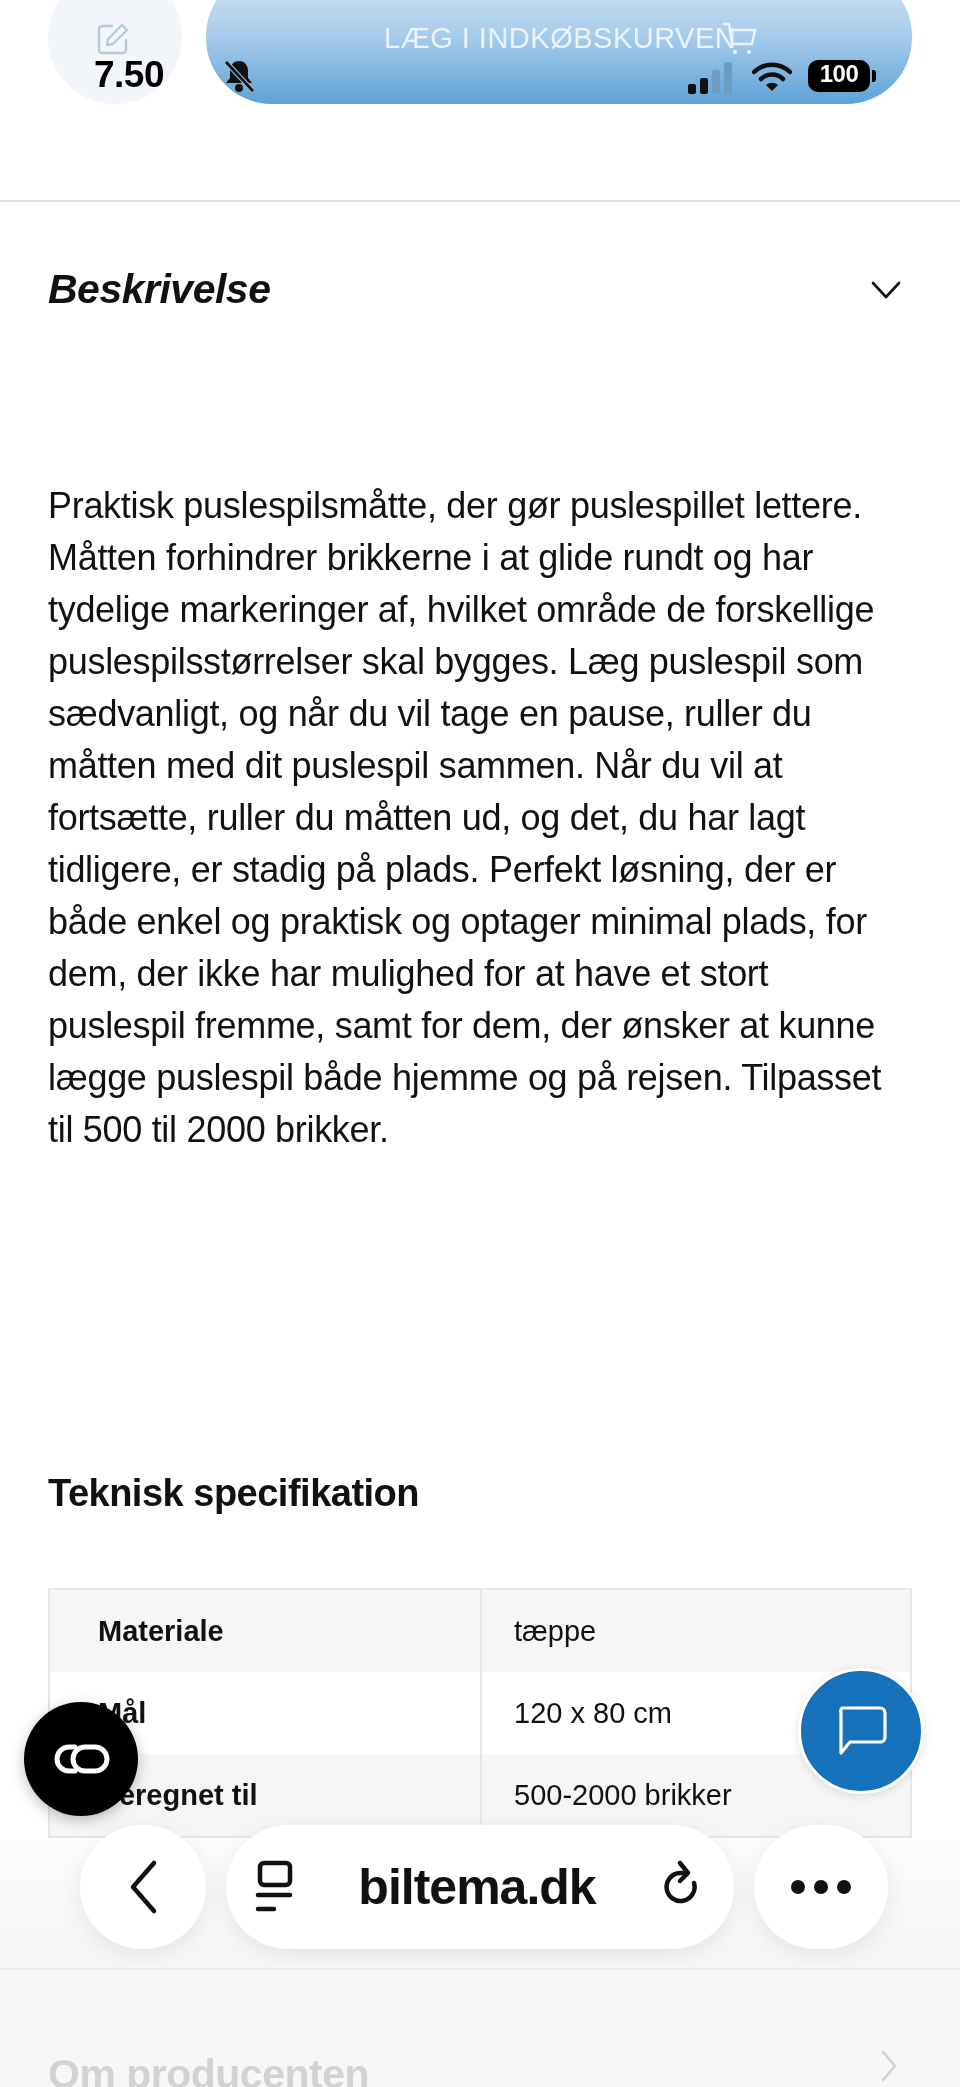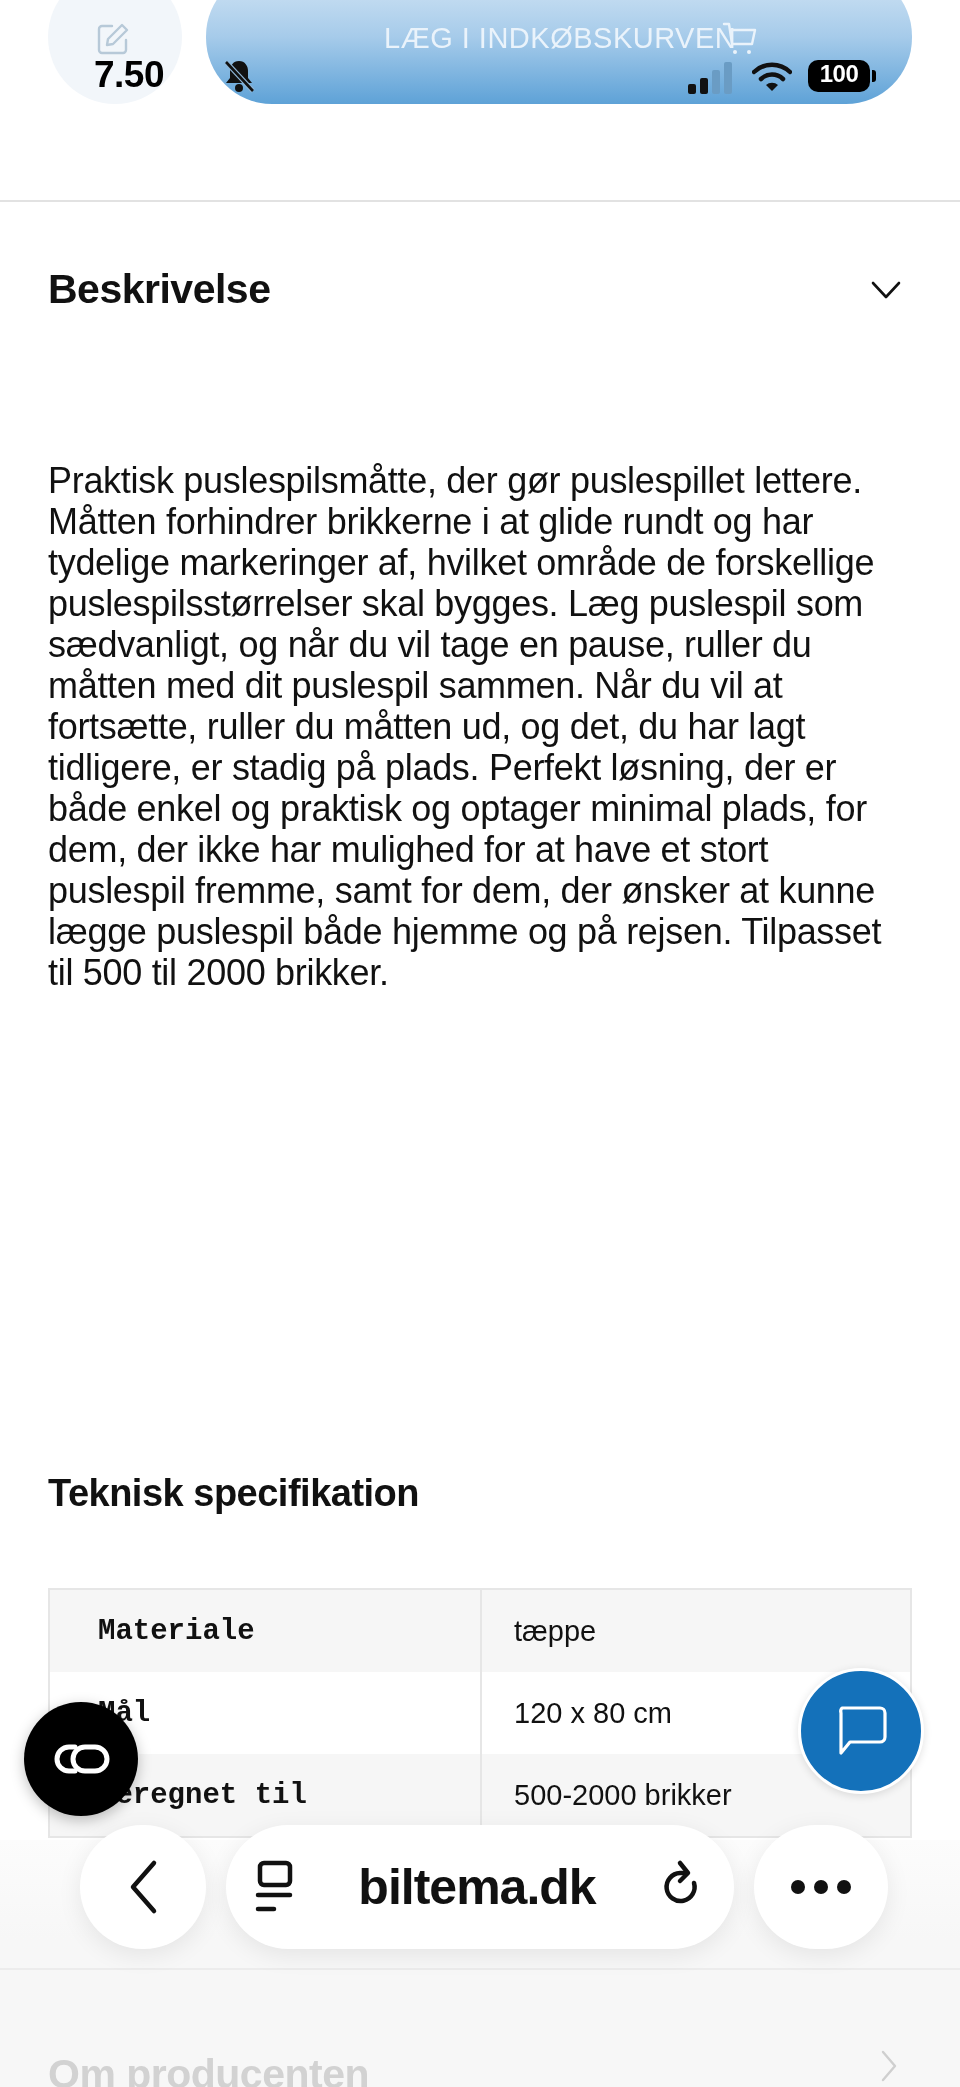--- a/index.html
+++ b/index.html
@@ -53,50 +53,50 @@
       letter-spacing: -0.5px;
     }
     .battery-tip {
       position: absolute; left: 872px; top: 70px; width: 4px; height: 12px;
       background: #000; border-radius: 0 3px 3px 0;
     }
 
     
     .section-head {
       position: absolute; left: 48px; top: 266px; width: 860px;
-      display: flex; justify-content: space-between; align-items: center;
+      display: flex; justify-content: space-between; align-items: center; font-style: italic;
     }
     .section-title {
       font-size: 41px; font-weight: 700; color: #111; letter-spacing: -0.5px;
     }
     .chevron-down { width: 32px; height: 22px; margin-right: 6px; }
 
     .description {
-      position: absolute; left: 48px; top: 460px; width: 860px;
-      font-size: 36px; line-height: 41px; color: #111;
+      position: absolute; left: 48px; top: 480px; width: 860px;
+      font-size: 36px; line-height: 52px; color: #111;
       letter-spacing: -0.3px;
     }
 
     .spec-title {
       position: absolute; left: 48px; top: 1472px;
       font-size: 38px; font-weight: 700; color: #111; letter-spacing: -0.5px;
     }
 
     .spec-table {
       position: absolute; left: 48px; top: 1588px; width: 864px;
       border: 2px solid #e6e6e6;
       border-collapse: collapse;
     }
     .spec-row { display: flex; height: 82px; }
     .spec-row.odd { background: #f6f6f6; }
     .spec-row.even { background: #ffffff; }
     .spec-key {
       width: 432px; border-right: 2px solid #e6e6e6;
       padding-left: 48px; display: flex; align-items: center;
-      font-size: 29px; font-weight: 700; color: #111; font-family: Liberation Mono, monospace;
+      font-size: 29px; font-weight: 700; color: #111;
     }
     .spec-val {
       flex: 1; padding-left: 32px; display: flex; align-items: center;
       font-size: 29px; color: #111;
     }
 
     
     .chat-fab {
       position: absolute; left: 798px; top: 1668px; width: 126px; height: 126px;
       border-radius: 50%; background: #1471ba;

